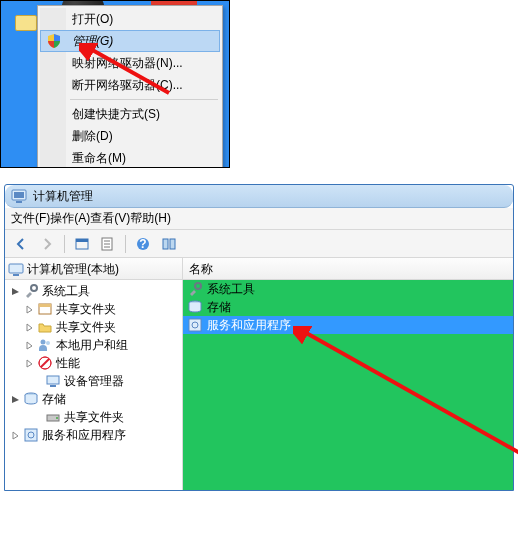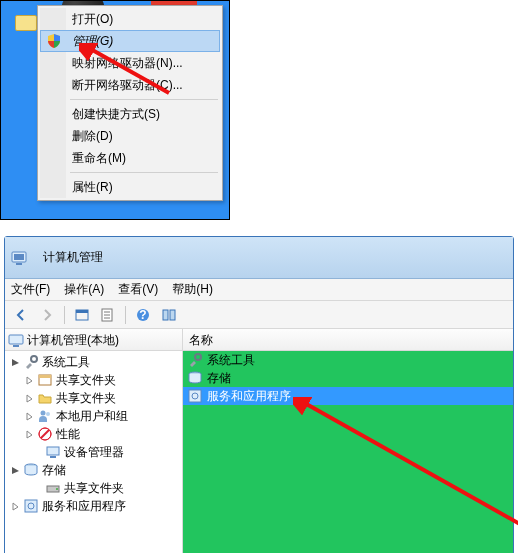--- a/index.html
+++ b/index.html
@@ -1,20 +1,20 @@
 <!DOCTYPE html>
 <html><head>
 <meta charset="utf-8">
 <style>
   * { box-sizing: border-box; margin: 0; padding: 0; font-family: "Microsoft YaHei", "SimSun", sans-serif; font-size: 12px; }
   body { background: #fff; width: 518px; }
 
   
   .desktop-strip {
-    width: 230px; height: 220px;
+    width: 230px; height: 168px;
     background: linear-gradient(#2e8ef3, #2e8ef3);
     position: relative; overflow: hidden;
     border: 1px solid #000;
   }
   .icon-behind {
     position: absolute; width: 44px; height: 44px;
     background: radial-gradient(circle at 30% 30%, #444, #111);
     border-radius: 50%; top: -12px; left: 60px;
   }
   .icon-behind2 {
@@ -56,31 +56,31 @@
 
   
   .win7 {
     width: 510px; margin:0 auto;
     border: 1px solid #3a74b8;
     border-radius: 3px 3px 0 0;
     background: #fff;
     position: relative;
   }
   .titlebar {
-    height: 42px;
+    height: 23px;
     background: linear-gradient(#cfe4f7, #b7d3ee);
     border-bottom: 1px solid #8fb3d7;
-    display:flex; align-items:center; padding-left:6px; gap:16px;
+    display:flex; align-items:center; padding-left:6px; gap:6px;border-radius:9px;
   }
   .title-icon { width:16px; height:16px; position:relative;}
   .title-icon svg{width:16px;height:16px;}
   .menubar {
     height: 22px; background:#f5f5f5;
     border-bottom:1px solid #d8d8d8;
-    display:flex; align-items:center; padding-left:6px; gap:14px;
+    display:flex; align-items:center; padding-left:6px; gap:0;
   }
   .menubar span { cursor:default; }
   .toolbar {
     height:28px; background:#f5f5f5;
     border-bottom:1px solid #d8d8d8;
     display:flex; align-items:center; padding-left:4px; gap:2px;
   }
   .tool-sep { width:1px; height:18px; background:#c8c8c8; margin:0 3px;}
   .tbtn {
     width:24px; height:22px; border:1px solid transparent;

